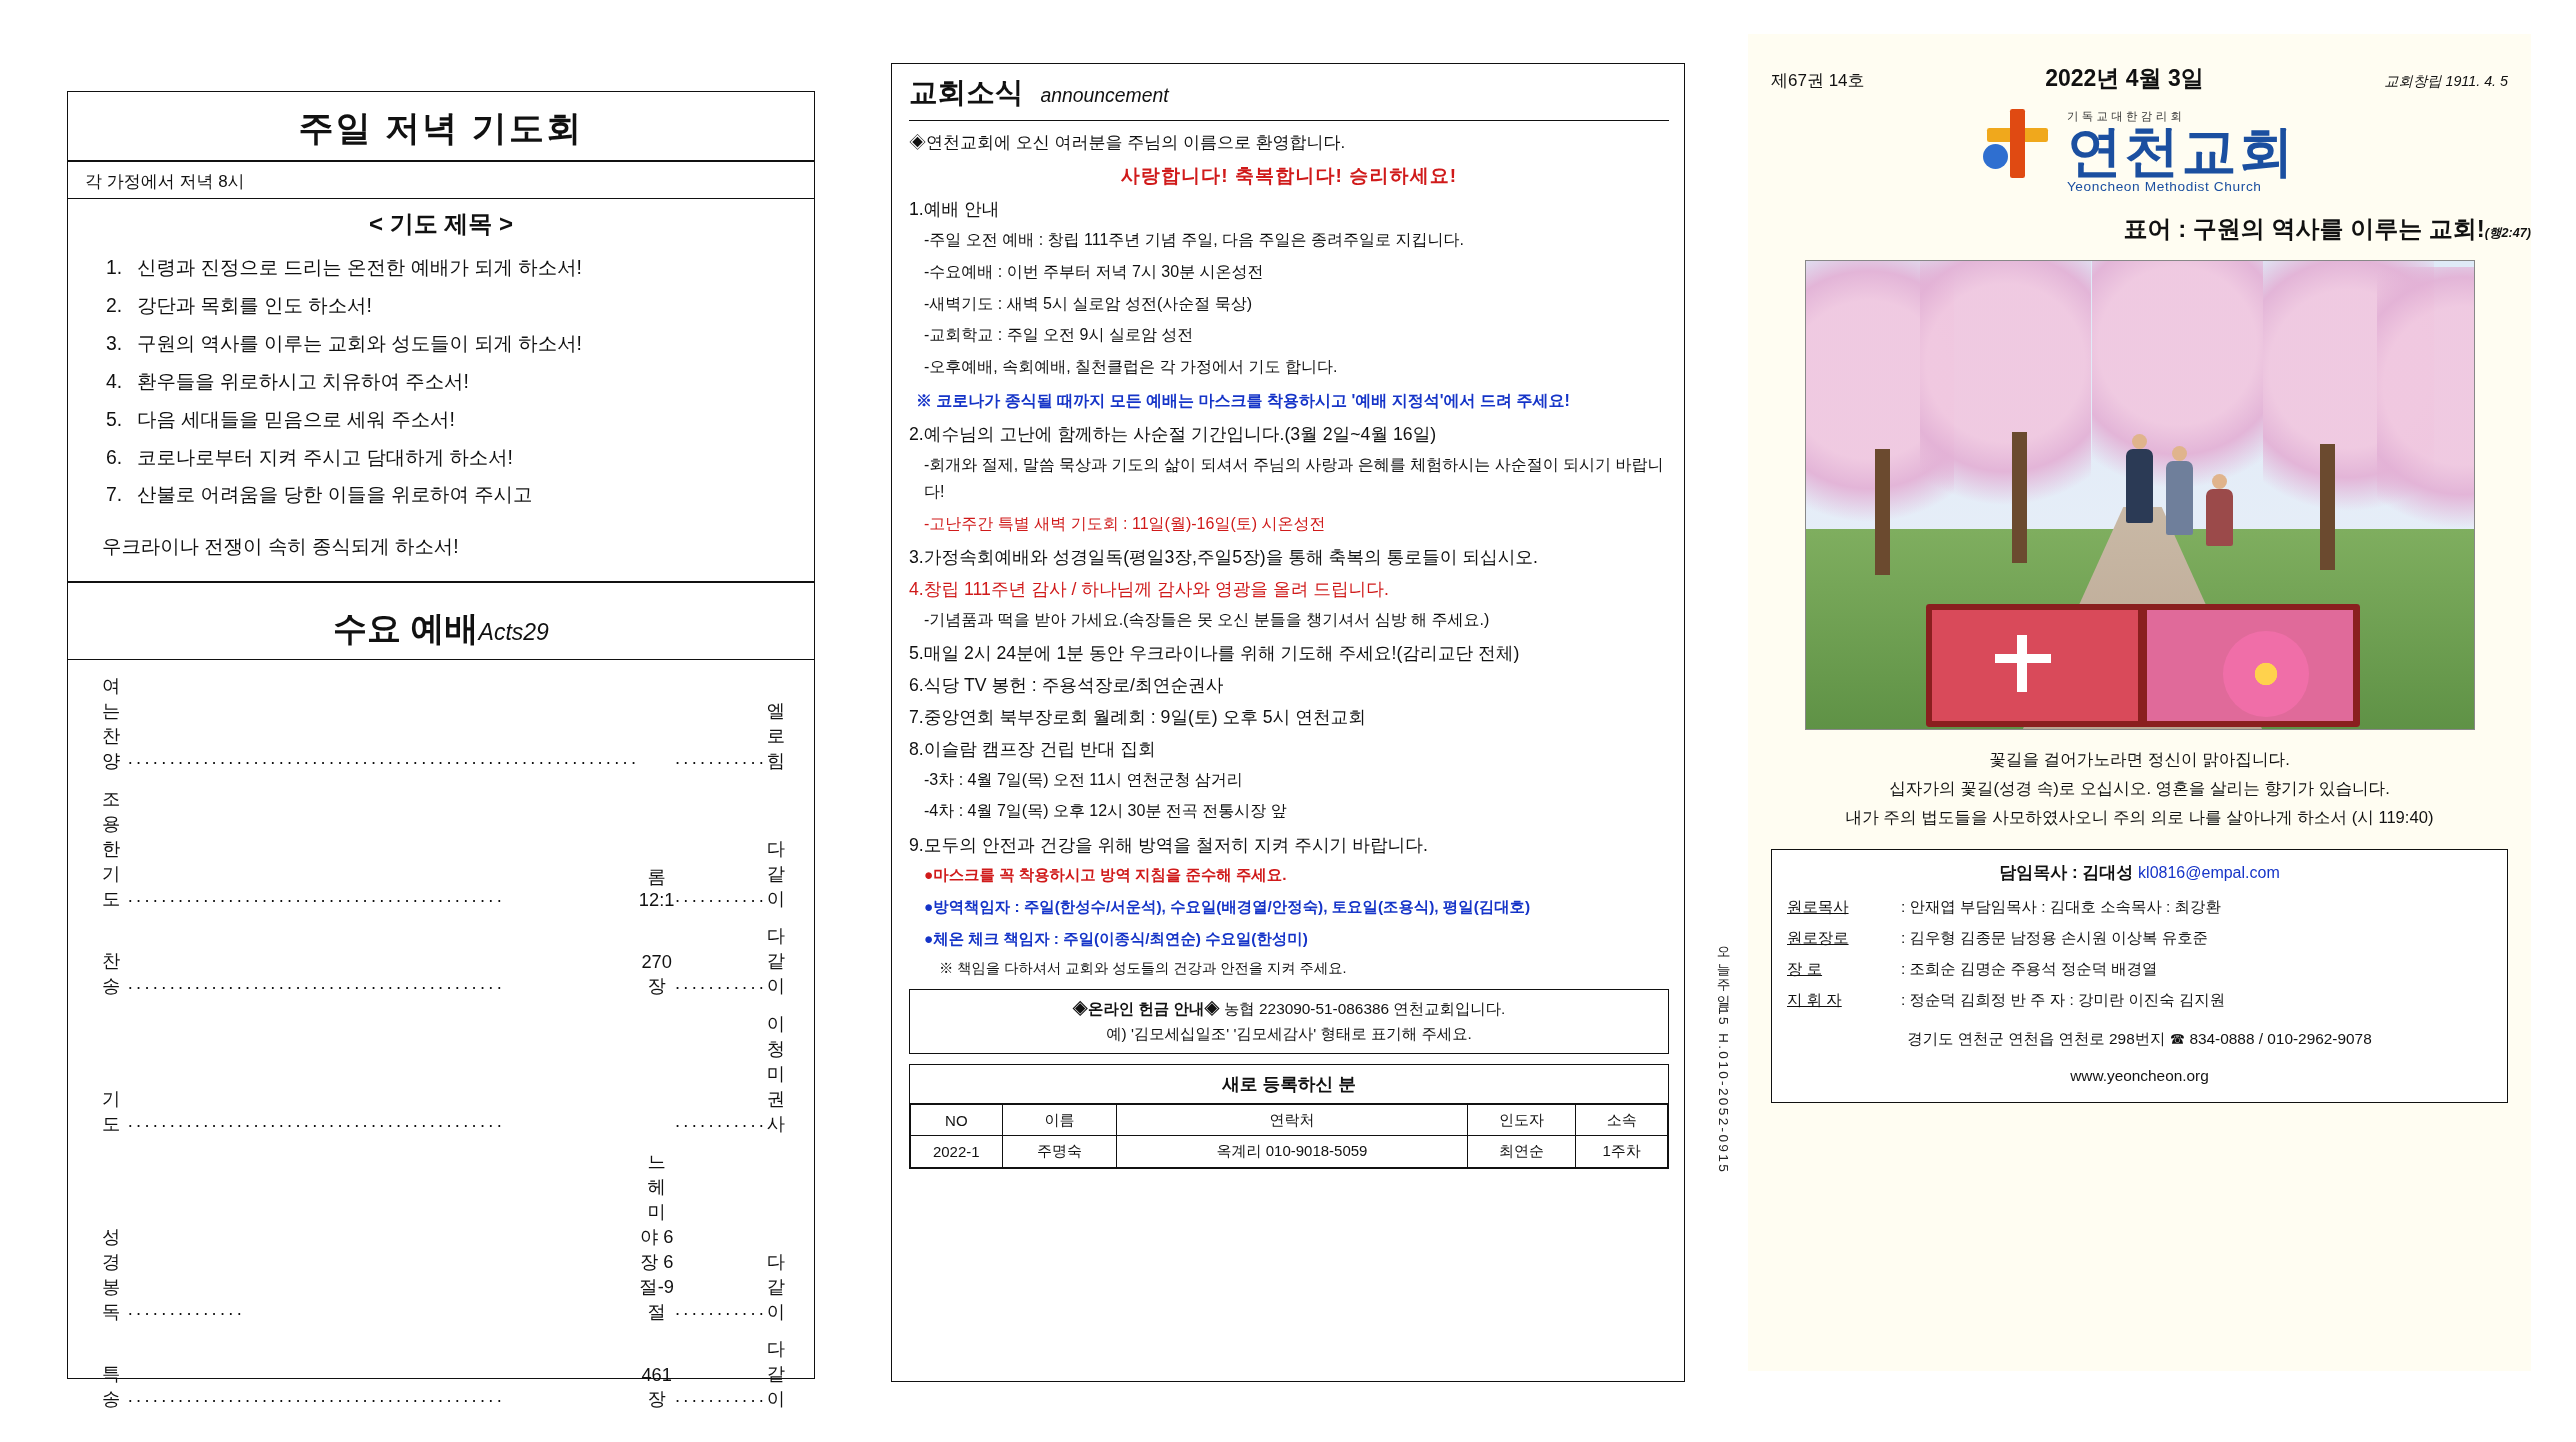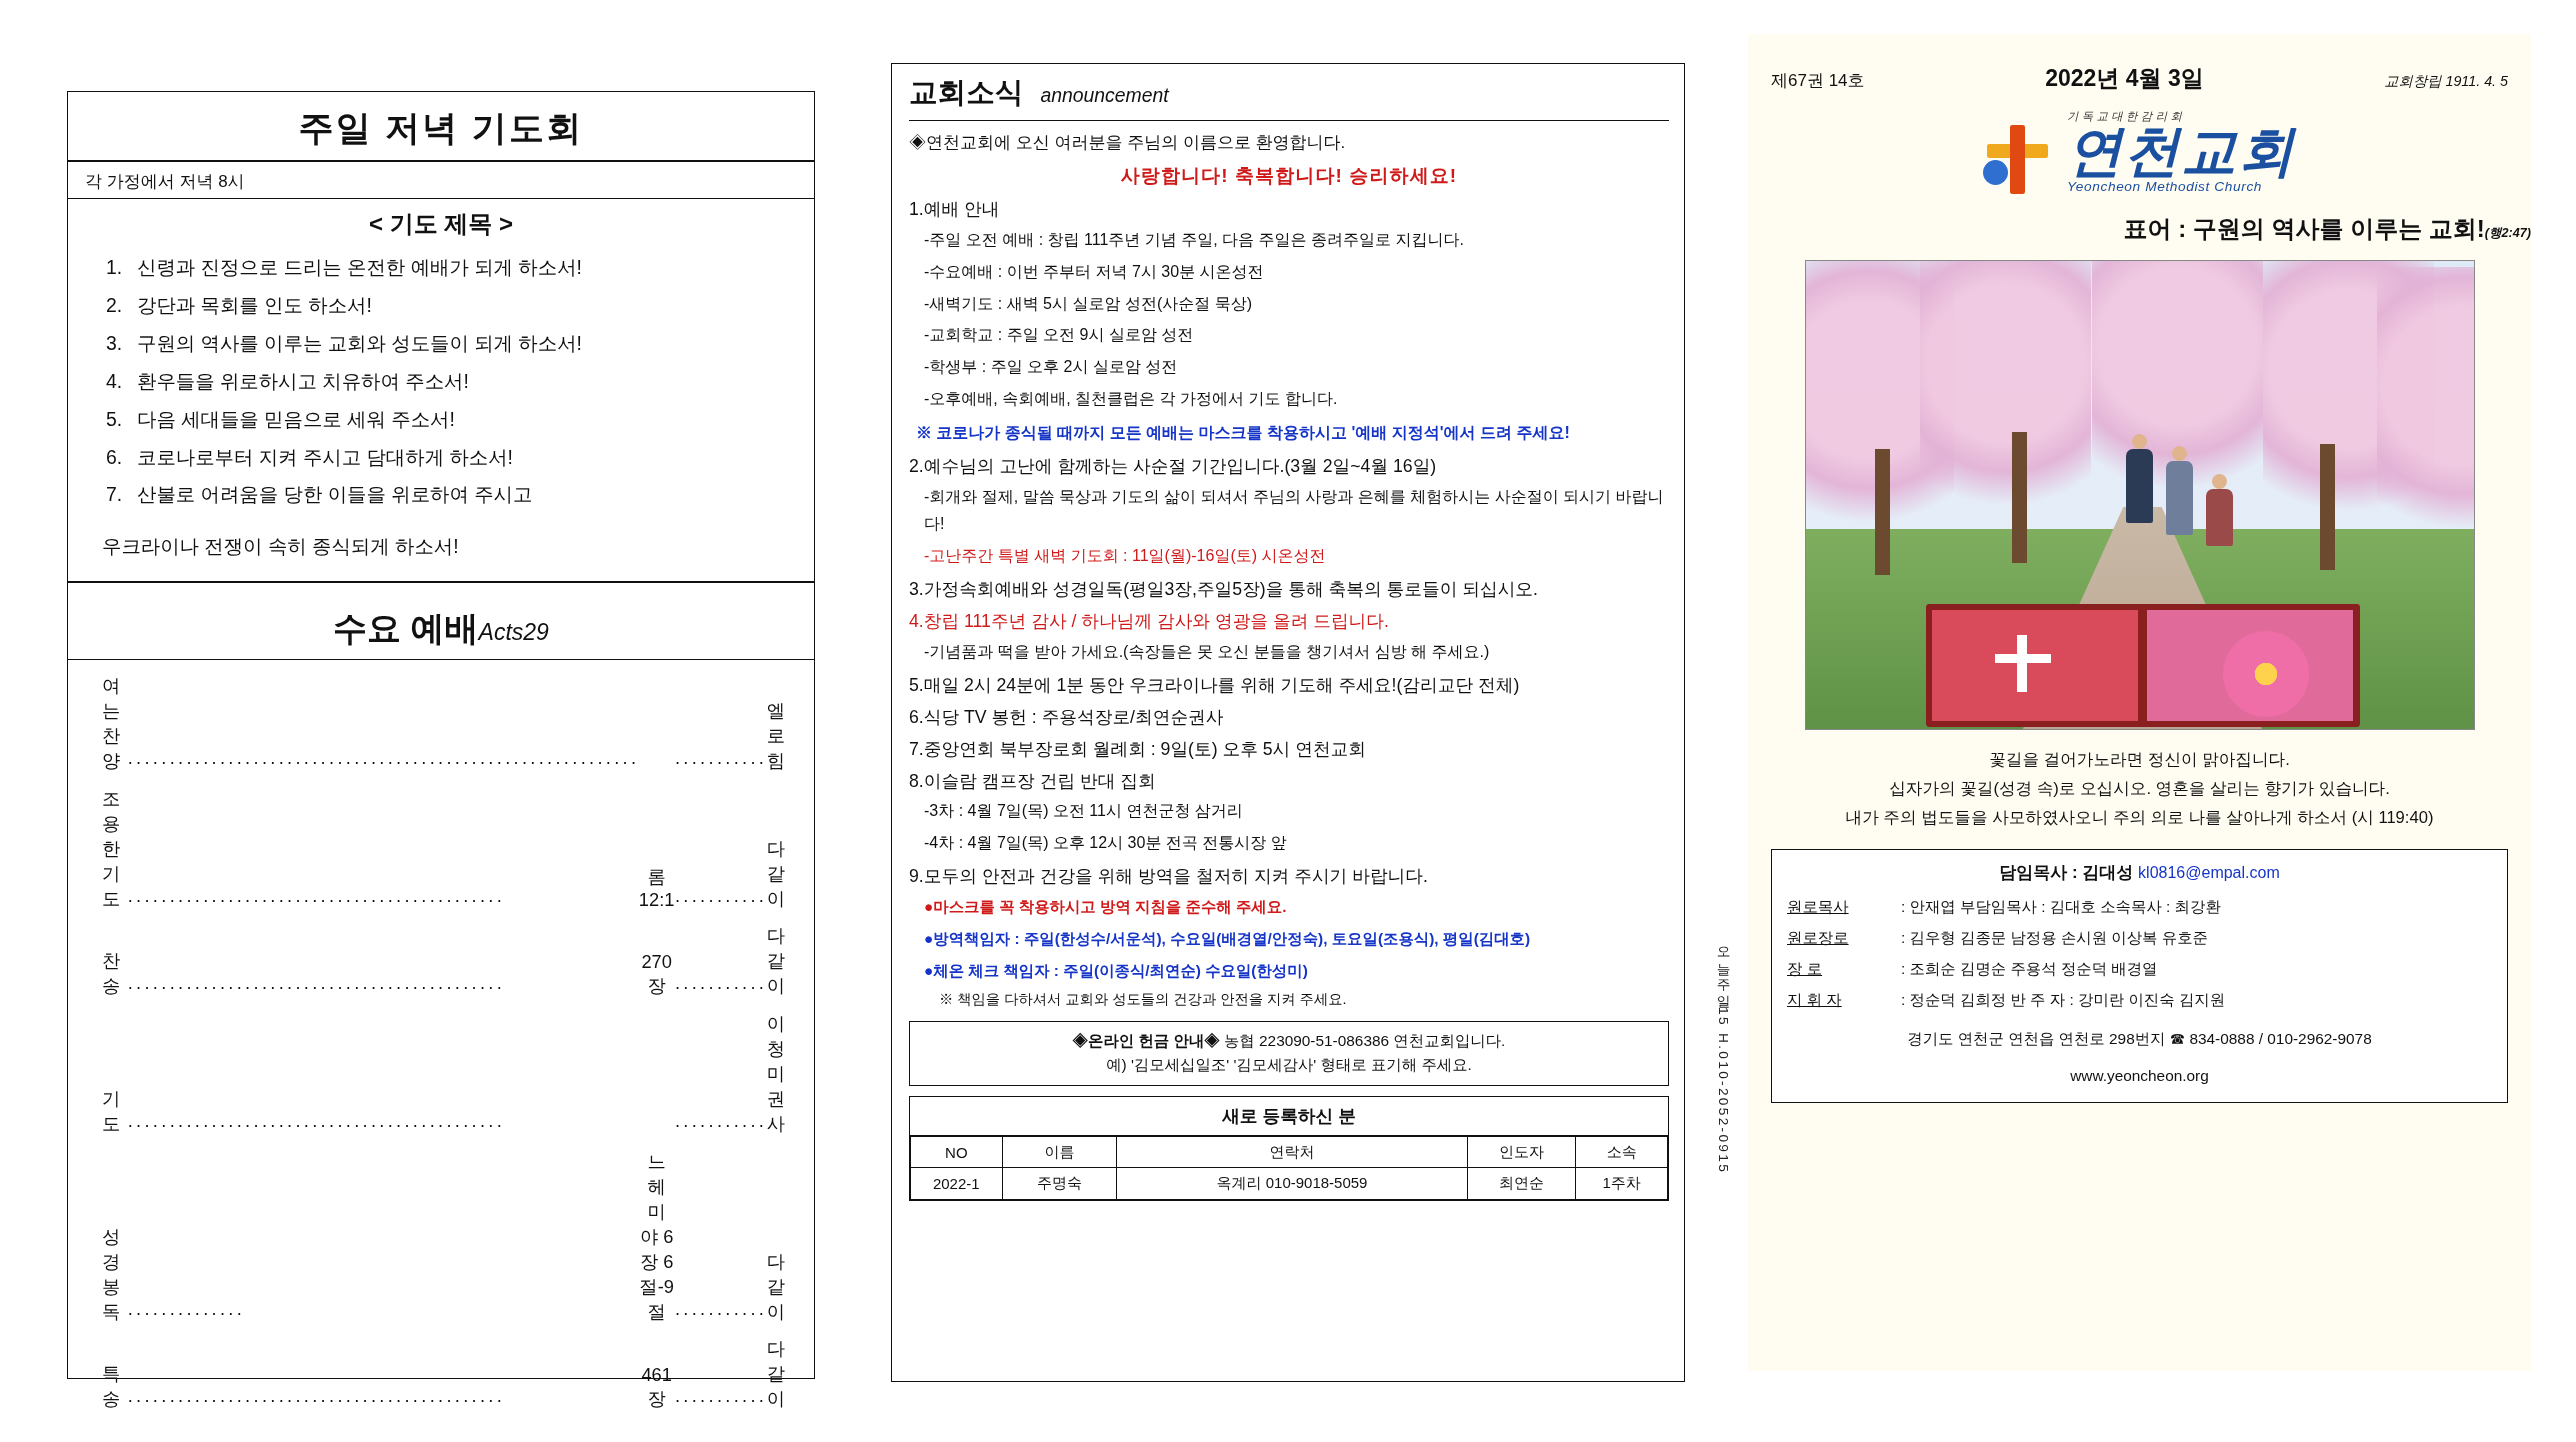--- a/index.html
+++ b/index.html
@@ -51,21 +51,21 @@
   .newreg th,.newreg td{border:1.1px solid #111;font-size:15px;text-align:center;padding:5.7px 2.3px;font-weight:normal;}
 
   .side-code{position:absolute;left:1714px;top:937px;font-size:13.7px;letter-spacing:2.3px;writing-mode:vertical-rl;color:#222;}
 
   
   .right-panel{position:absolute;left:1748px;top:34px;width:783px;height:1337px;background:#fffdf2;}
   .rp-top{display:flex;align-items:baseline;justify-content:space-between;padding:28.6px 23px 0 23px;font-size:17px;}
   .rp-top .vol{font-size:17px;}
   .rp-top .date{font-size:23px;font-weight:bold;}
   .rp-top .found{font-size:14.3px;font-style:italic;}
-  .logo-row{display:flex;align-items:flex-end;justify-content:center;gap:15px;margin-top:15px;font-style:italic;}
+  .logo-row{display:flex;align-items:flex-start;justify-content:center;gap:15px;margin-top:15px;}
   .cross{width:69px;height:69px;position:relative;}
   .cross .v{position:absolute;left:27.4px;top:0;width:15px;height:69px;background:#e04a12;border-radius:2.3px;}
   .cross .h{position:absolute;left:4.6px;top:19.4px;width:61px;height:13.7px;background:#f0a81c;border-radius:2.3px;}
   .cross .dot{position:absolute;left:0;top:35px;width:25px;height:25px;border-radius:50%;background:#2f6fd0;}
   .logo-text .kr{font-size:55px;font-weight:bold;color:#1b4fa0;letter-spacing:2.3px;line-height:1;}
   .logo-text .tiny{font-size:11.4px;color:#333;letter-spacing:3.4px;}
   .logo-text .en{font-size:13.7px;color:#1b4fa0;letter-spacing:0.6px;}
   .motto{text-align:right;font-size:24px;font-weight:bold;margin-top:19.4px;}
   .motto .ref{font-size:12.6px;font-style:italic;}
   .photo{margin:15px auto 0;width:668px;height:468px;border:1.1px solid #888;position:relative;overflow:hidden;background:#cfe3f5;}
@@ -175,21 +175,20 @@
       <span class="en">announcement</span>
     </div>
     <div class="mp-welcome">◈연천교회에 오신 여러분을 주님의 이름으로 환영합니다.</div>
     <div class="slogan">사랑합니다!   축복합니다!   승리하세요!</div>
 
     <div class="sec-title">1.예배 안내</div>
     <div class="ind"><span>-주일 오전 예배 : 창립 111주년 기념 주일, 다음 주일은 종려주일로 지킵니다.</span></div>
     <div class="ind"><span>-수요예배 : 이번 주부터 저녁 7시 30분 시온성전</span></div>
     <div class="ind"><span>-새벽기도 : 새벽 5시 실로암 성전(사순절 묵상)</span></div>
     <div class="ind"><span>-교회학교 : 주일 오전 9시 실로암 성전</span></div>
-    <div class="ind"><span>-학생부 : 주일 오후 2시 실로암 성전</span></div>
     <div class="ind"><span>-오후예배, 속회예배, 칠천클럽은 각 가정에서 기도 합니다.</span></div>
 
     <div class="note-blue">※ 코로나가 종식될 때까지 모든 예배는 마스크를 착용하시고 '예배 지정석'에서 드려 주세요!</div>
 
     <div class="sec-title">2.예수님의 고난에 함께하는 사순절 기간입니다.(3월 2일~4월 16일)</div>
     <div class="ind">-회개와 절제, 말씀 묵상과 기도의 삶이 되셔서 주님의 사랑과 은혜를 체험하시는 사순절이 되시기 바랍니다!</div>
     <div class="ind red">-고난주간 특별 새벽 기도회 : 11일(월)-16일(토) 시온성전</div>
 
     <div class="sec-title">3.가정속회예배와 성경일독(평일3장,주일5장)을 통해 축복의 통로들이 되십시오.</div>
 

